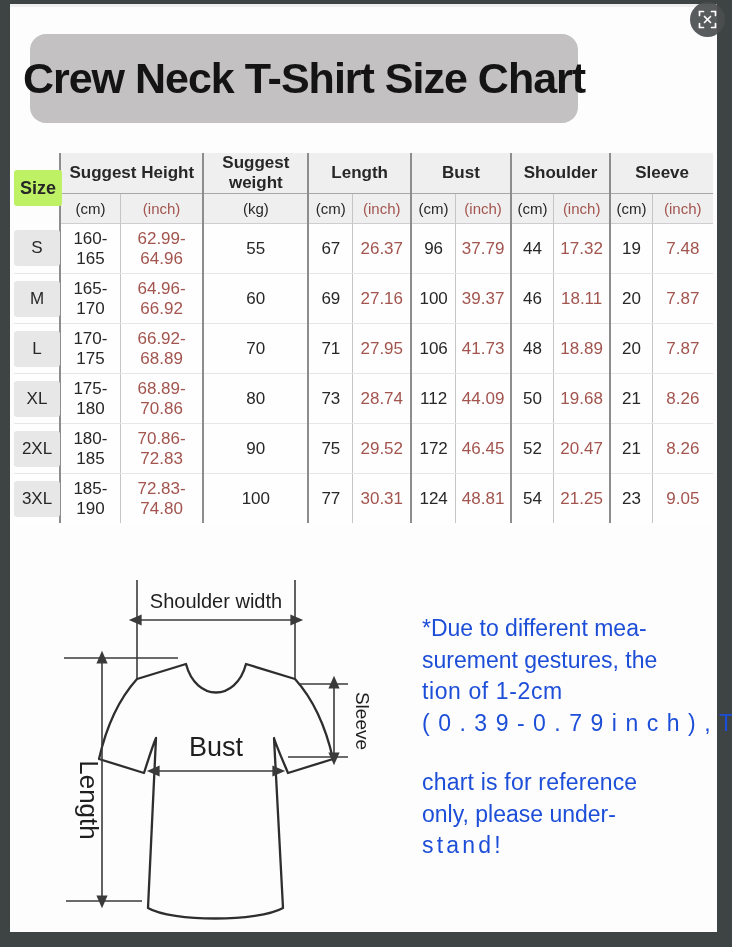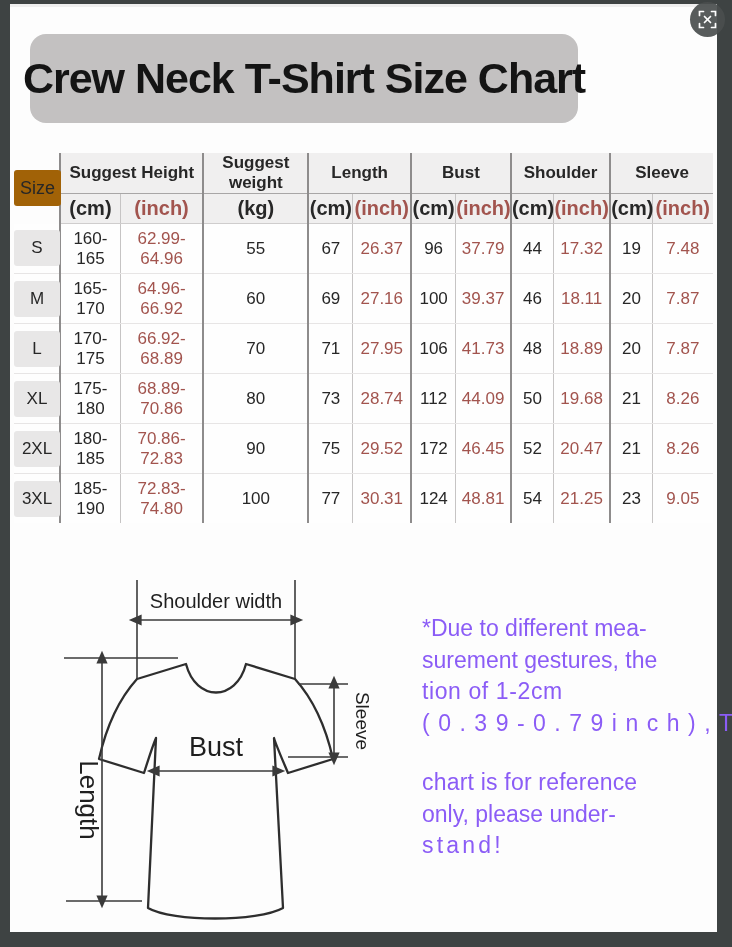--- a/index.html
+++ b/index.html
@@ -33,42 +33,42 @@
   .size-table{
     position:absolute;left:4px;top:146px;width:699px;
     border-collapse:collapse;table-layout:fixed;
   }
   .size-table th,.size-table td{
     text-align:center;vertical-align:middle;padding:0;
     font-size:17px;color:#272727;
   }
   .size-table thead th{background:#f0efef;font-weight:700;}
   .size-table thead .group-row th{height:31px;font-size:17px;}
-  .size-table thead .unit-row th{height:29px;font-size:20px;font-weight:700;}
+  .size-table thead .unit-row th{height:29px;font-size:15px;font-weight:400;}
   .size-table thead .group-row th.with-underline{border-bottom:1px solid #a8a6a6;}
   .size-table thead .unit-row th{border-bottom:1px solid #cfcdcd;}
   .size-table thead th.size-h{background:#fdfdfd;}
   .size-table thead th.size-h .chip{font-size:18px;}
   .size-table tbody td{height:49px;border-bottom:1px solid #e7e5e5;background:#fefefe;}
   .size-table tbody tr:last-child td{border-bottom:none;}
   .size-table .strong-left{border-left:2px solid #8e8c8c;}
   .size-table .light-left{border-left:1px solid #c6c4c4;}
   .size-table .inch{color:#a2544e;}
   .chip{
     display:inline-flex;align-items:center;justify-content:center;
     min-width:46px;height:36px;background:#e8e7e7;border-radius:3px;
     font-weight:400;box-sizing:border-box;padding:0 6px;
   }
-  thead .chip{font-weight:400;background:#a16207;}
+  thead .chip{font-weight:700;background:#bef264;}
   
   .diagram{position:absolute;left:40px;top:545px;}
   
   .note{
     position:absolute;left:412px;top:606px;width:304px;
-    font-size:23px;line-height:31.5px;color:#8b5cf6;
+    font-size:23px;line-height:31.5px;color:#1d4ed8;
   }
   .note .note-line{white-space:nowrap;}
   .note .note-line:nth-child(3){letter-spacing:.6px;}
   .note .note-line:nth-child(4){letter-spacing:8.5px;}
   .note .note-line:nth-child(5){letter-spacing:.2px;margin-top:28px;}
   .note .note-line:nth-child(7){letter-spacing:3.2px;}
 </style>
 </head>
 <body>
 

